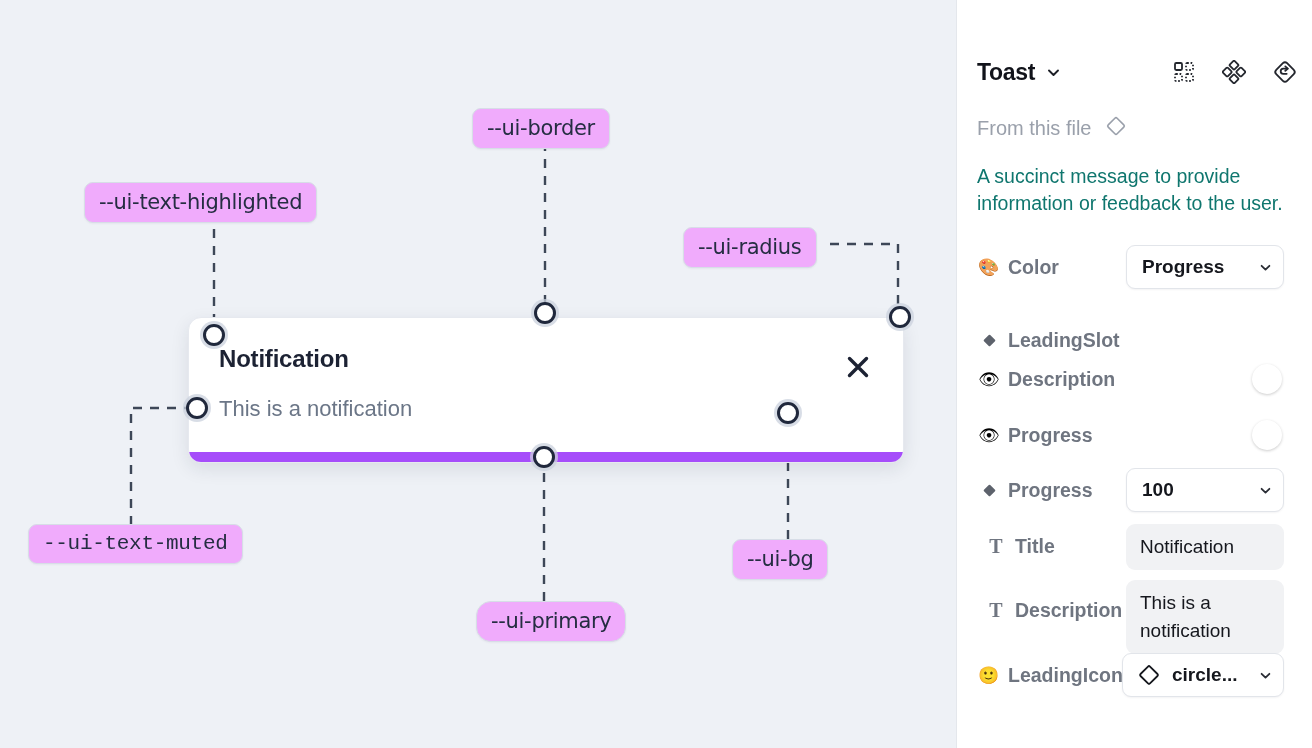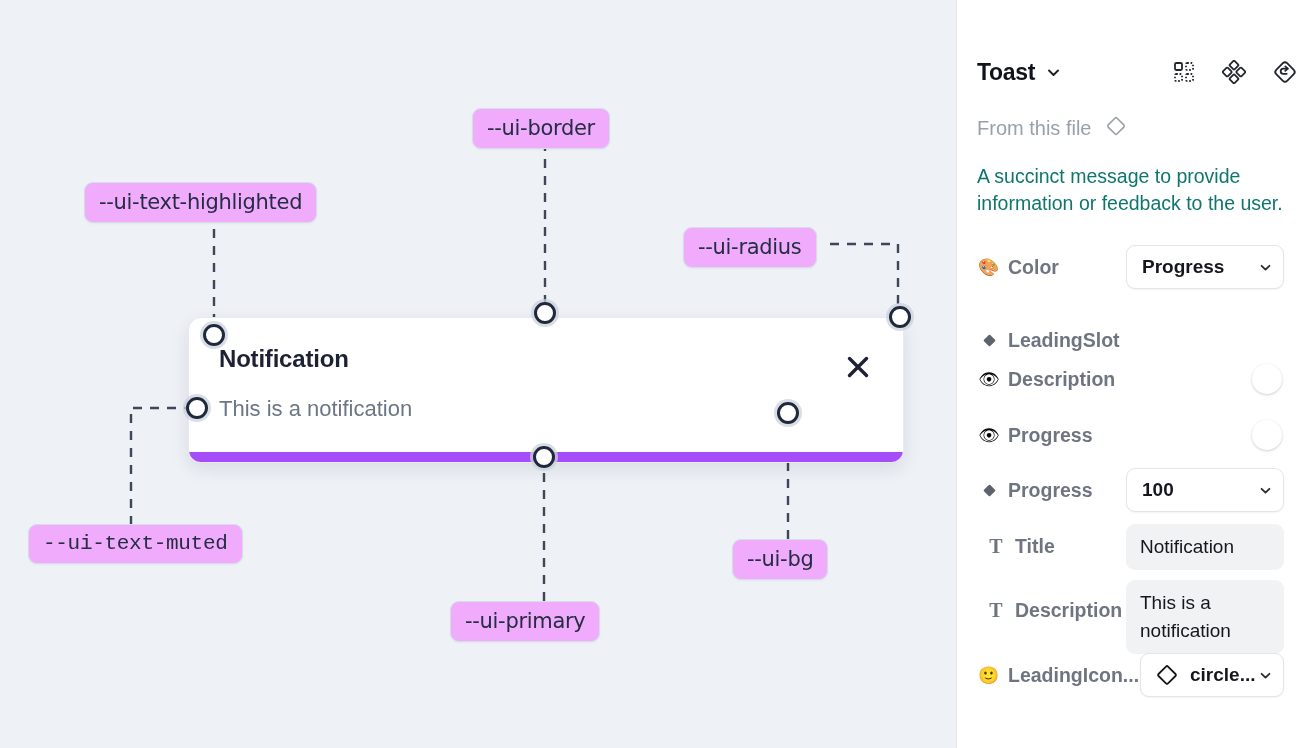--- a/index.html
+++ b/index.html
@@ -208,21 +208,21 @@
           <path d="M4.5 4.5 L21.5 21.5 M21.5 4.5 L4.5 21.5" stroke="#1c2233" stroke-width="3.4" stroke-linecap="round"></path>
         </svg>
       </div>
       <div class="toast-progress"></div>
     </div>
 
     <div class="chip" style="left:84px;  top:182px;">--ui-text-highlighted</div>
     <div class="chip" style="left:472px; top:108px;">--ui-border</div>
     <div class="chip" style="left:683px; top:227px;">--ui-radius</div>
     <div class="chip" style="left:28px;  top:524px;font-family:Liberation Mono, monospace;">--ui-text-muted</div>
-    <div class="chip" style="left:450px; top:601px;">--ui-primary</div>
+    <div class="chip" style="left:476px; top:601px;border-radius:15px;">--ui-primary</div>
     <div class="chip" style="left:732px; top:539px;">--ui-bg</div>
 
     <div class="node" style="left:203px; top:324px;"></div>
     <div class="node" style="left:534px; top:302px;"></div>
     <div class="node" style="left:889px; top:306px;"></div>
     <div class="node" style="left:186px; top:397px;"></div>
     <div class="node" style="left:533px; top:446px;"></div>
     <div class="node" style="left:777px; top:402px;"></div>
   </div>
 
@@ -351,21 +351,21 @@
         <span class="textfield">
           <span class="val">This is a notification</span>
         </span>
       </span>
     </div>
 
     <div class="prop" style="top:653px;">
       <span class="prop-ico">🙂</span>
       <span class="prop-label">LeadingIcon...</span>
       <span class="prop-ctl">
-        <span class="select" style="width:144px;padding-left:12px;">
+        <span class="select" style="width:162px;padding-left:12px;">
           <span class="diamond">
             <svg width="28" height="28" viewBox="0 0 28 28" fill="none" stroke="#15171d" stroke-width="1.8" stroke-linejoin="round">
               <rect x="7.3" y="7.3" width="13.4" height="13.4" rx="1.4" transform="rotate(45 14 14)"></rect>
             </svg>
           </span>
           <span class="val">circle...</span>
           <span class="caret">
             <svg width="15" height="15" viewBox="0 0 15 15">
                 <path d="M3.6 5.8 L7.5 9.6 L11.4 5.8" stroke="#2a2d35" stroke-width="1.8" fill="none" stroke-linecap="round" stroke-linejoin="round"></path>
               </svg>

